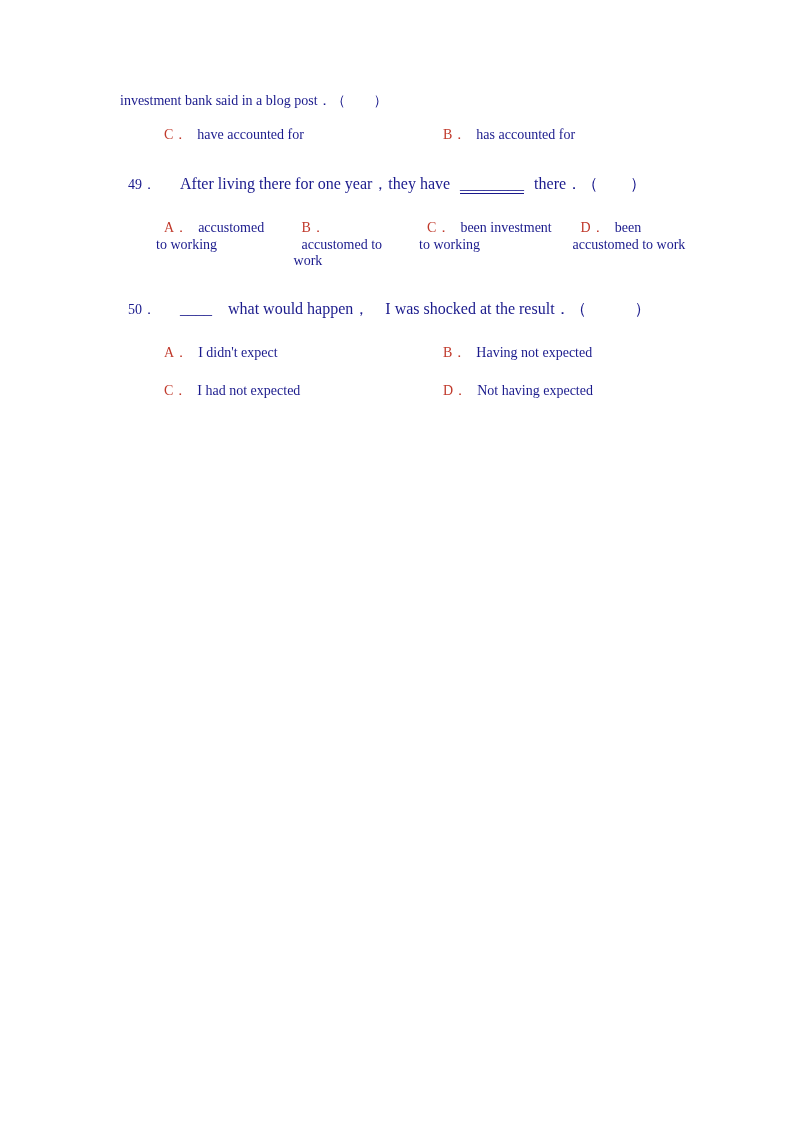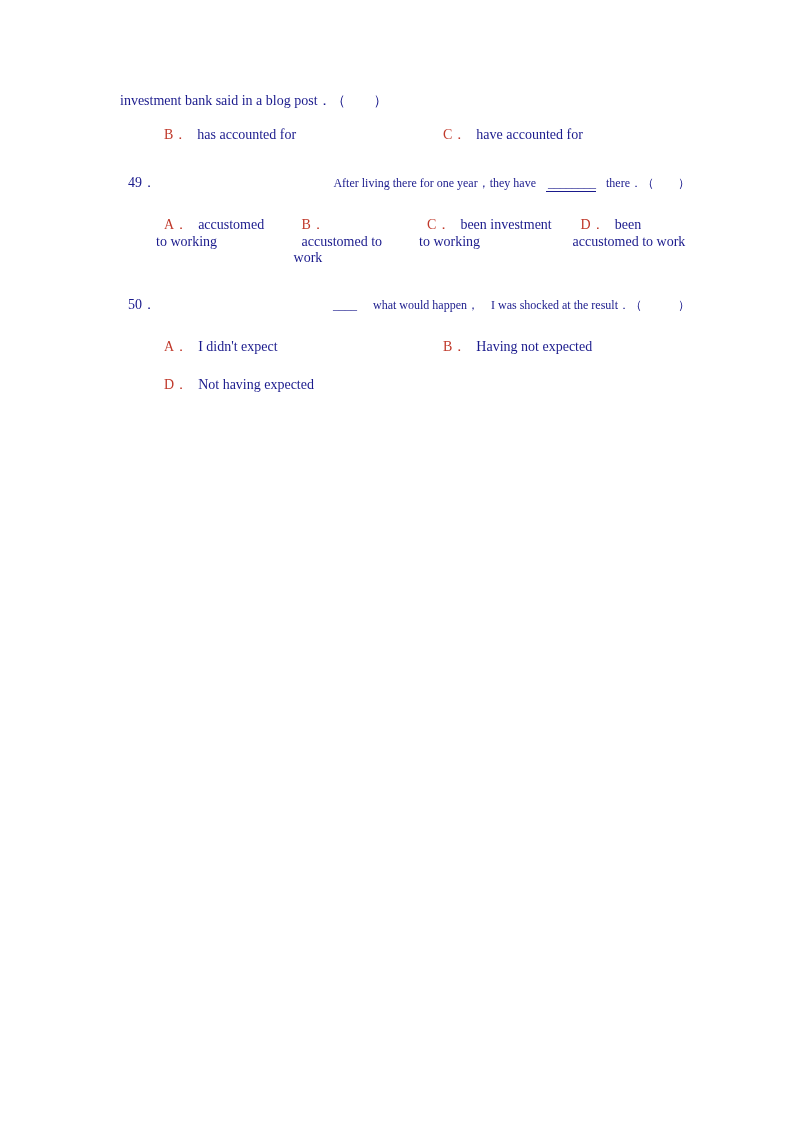--- a/index.html
+++ b/index.html
@@ -33,23 +33,22 @@
       color: #1a1a8c;
       font-size: 14px;
     }
     .question-number {
       min-width: 28px;
       font-size: 14px;
       color: #1a1a8c;
     }
     .question-text {
       flex: 1;
-      font-size: 12px;
+      font-size: 16px;
       color: #1a1a8c;
-      text-align: right;
     }
     .blank {
       display: inline-block;
       border-bottom: 1px solid #1a1a8c;
       min-width: 50px;
       margin: 0 2px;
     }
     .options-grid {
       display: grid;
       grid-template-columns: 1fr 1fr;
@@ -78,24 +77,24 @@
 
 <div class="page">
 
   <div class="intro-line">
     <span>investment bank said in a blog post．（　　）</span>
   </div>
 
   <div class="question-block">
     <div class="options-grid">
       <div class="option">
-        <span class="option-label">B．</span><span>has accounted for</span>
+        <span class="option-label">C．</span><span>have accounted for</span>
       </div>
       <div class="option">
-        <span class="option-label">C．</span><span>have accounted for</span>
+        <span class="option-label">B．</span><span>has accounted for</span>
       </div>
     </div>
   </div>
 
   <div class="question-block">
     <div class="question-line">
       <span class="question-number">49．</span>
       <span class="question-text">
         <span>After living there for one year，they have</span><span class="blank">________</span><span>there．（　　）</span>
       </span>
@@ -124,18 +123,21 @@
       </span>
     </div>
     <div class="options-grid">
       <div class="option">
         <span class="option-label">A．</span><span>I didn't expect</span>
       </div>
       <div class="option">
         <span class="option-label">B．</span><span>Having not expected</span>
       </div>
       <div class="option">
+        <span class="option-label">C．</span><span>I had not expected</span>
+      </div>
+      <div class="option">
         <span class="option-label">D．</span><span>Not having expected</span>
       </div>
     </div>
   </div>
 
 </div>
 
 </body></html>

